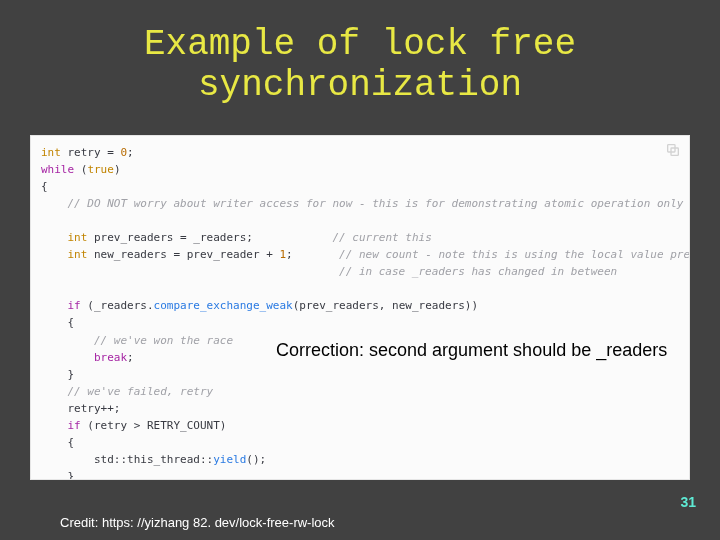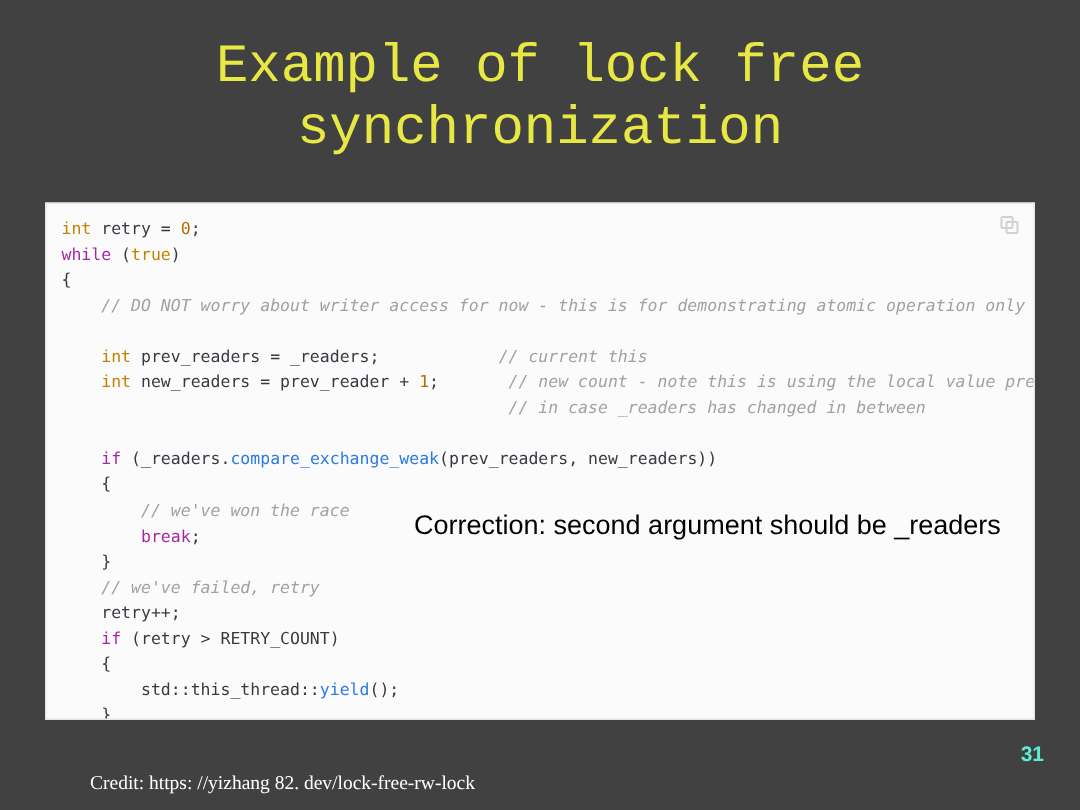--- a/index.html
+++ b/index.html
@@ -70,21 +70,20 @@
     color: #5eead4;
     font-size: 14px;
     font-weight: bold;
   }
   .credit {
     position: absolute;
     left: 60px;
     bottom: 10px;
     color: #fff;
     font-size: 13px;
-    font-family: Liberation Serif, serif;
   }
 </style>
 </head>
 <body>
 
 <div class="slide">
 
   <h1 class="title">Example of lock free<br>synchronization</h1>
 
   <div class="code-panel">

